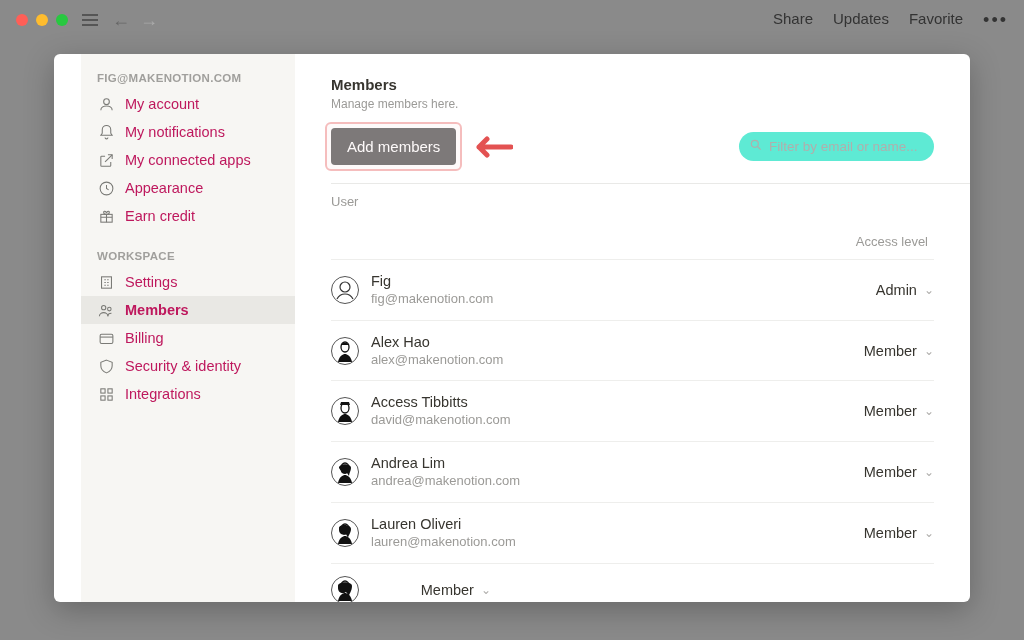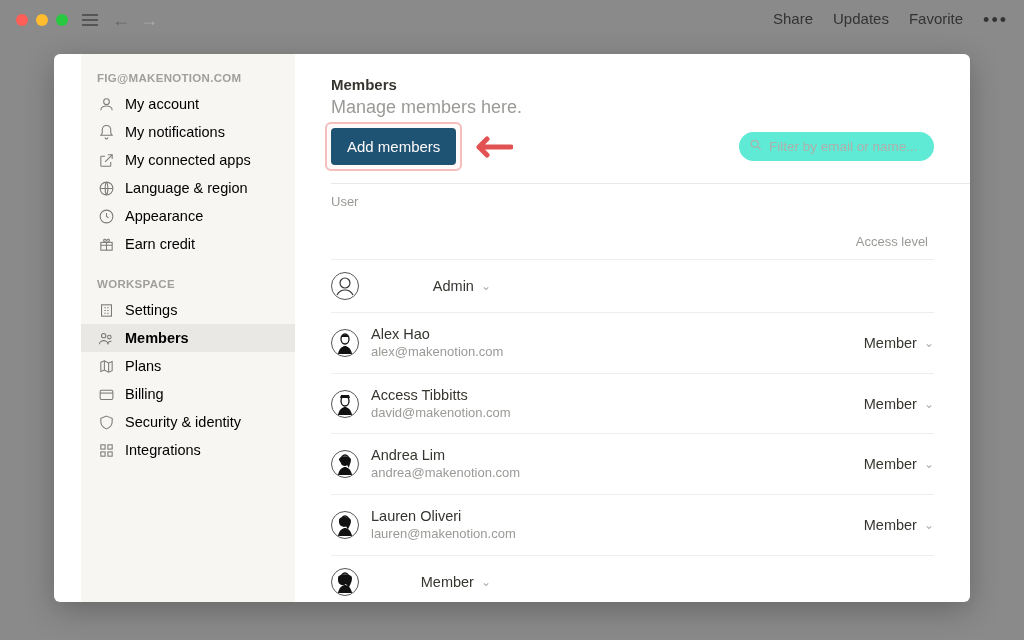--- a/index.html
+++ b/index.html
@@ -18,34 +18,34 @@
     .nav-arrow { font-size:18px; color:#666; cursor:pointer; }
     .nav-arrow.disabled { color:#aaa; }
     .topbar-right { display:flex; align-items:flex-start; gap:20px; color:#333; font-size:15px; }
     .topbar-right span { cursor:pointer; }
     .topbar-more { font-size:18px; letter-spacing:2px; }
     
     .modal { position:absolute; left:54px; top:54px; right:54px; bottom:38px; background:#fff; border-radius:6px; box-shadow:0 8px 30px rgba(0,0,0,0.25); display:flex; overflow:hidden;padding-left:27px; }
     
     .sidebar { width:214px; background:#f7f6f3; padding:14px 0; overflow-y:auto; flex-shrink:0; }
     .sidebar-section-title { padding: 4px 16px 6px; font-size:11.5px; font-weight:600; color:#a09f9c; letter-spacing:0.3px; }
-    .sidebar-item { display:flex; align-items:center; gap:10px; padding:5px 16px; font-size:14.5px; color:#000000; cursor:pointer; }
+    .sidebar-item { display:flex; align-items:center; gap:10px; padding:5px 16px; font-size:14.5px; color:#be185d; cursor:pointer; }
     .sidebar-item.active { background:#e9e8e4; font-weight:600; }
     .sidebar-icon { width:18px; height:18px; display:flex; align-items:center; justify-content:center; color:#7a7a76; flex-shrink:0; }
     .sidebar-icon svg { width:17px; height:17px; stroke:#7a7a76; fill:none; stroke-width:1.5; }
     .sidebar-spacer { height:16px; }
     
     .content { flex:1; padding:22px 36px 0 36px; display:flex; flex-direction:column; overflow:hidden; }
     .page-title { font-size:15px; font-weight:600; color:#37352f; margin-bottom:4px; }
-    .page-subtitle { font-size:18px; color:#9b9a97; margin-bottom:10px; }
+    .page-subtitle { font-size:12px; color:#9b9a97; margin-bottom:17px; }
     
     .action-row { display:flex; align-items:center; justify-content:space-between; margin-bottom:18px; position:relative; }
     .add-button-wrap { position:relative; }
     .add-button-highlight { position:absolute; left:-6px; top:-6px; right:-6px; bottom:-6px; border:2px solid #f5bdbd; border-radius:6px; background:rgba(245,189,189,0.08); pointer-events:none; }
-    .add-button { background:#0c4a6e; color:#fff; border:none; padding:10px 16px; font-size:15px; border-radius:4px; cursor:pointer; font-weight:400; }
+    .add-button { background:#737373; color:#fff; border:none; padding:10px 16px; font-size:15px; border-radius:4px; cursor:pointer; font-weight:400; }
     .arrow-annotation { position:absolute; left:140px; top:2px; pointer-events:none; }
     .arrow-annotation svg { width:42px; height:34px; }
     .filter-wrap { position:relative; width:195px; }
     .filter-input { width:100%; background:#5eead4; border:none; border-radius:16px; padding:7px 12px 7px 30px; font-size:13.5px; color:#666; outline:none; }
     .filter-input::placeholder { color:#b0afac; }
     .filter-icon { position:absolute; left:10px; top:50%; transform:translateY(-50%); color:#b0afac; }
     .filter-icon svg { width:14px; height:14px; stroke:#b0afac; fill:none; stroke-width:2; }
     
     .divider { height:1px; background:#e9e9e7; margin:0 -36px 0 0; }
     
@@ -120,31 +120,20 @@
             <path d="M20 4L10 14"></path>
             <path d="M18 14v5a1 1 0 01-1 1H5a1 1 0 01-1-1V7a1 1 0 011-1h5"></path>
           </svg>
         </span>
       <span>My connected apps</span>
     </div>
     <div class="sidebar-item">
       <span class="sidebar-icon">
           <svg viewBox="0 0 24 24">
             <circle cx="12" cy="12" r="9"></circle>
-            <path d="M3 12h18"></path>
-            <path d="M12 3c2.5 3 2.5 15 0 18"></path>
-            <path d="M12 3c-2.5 3-2.5 15 0 18"></path>
-          </svg>
-        </span>
-      <span>Language &amp; region</span>
-    </div>
-    <div class="sidebar-item">
-      <span class="sidebar-icon">
-          <svg viewBox="0 0 24 24">
-            <circle cx="12" cy="12" r="9"></circle>
             <path d="M12 7v5l3 2"></path>
           </svg>
         </span>
       <span>Appearance</span>
     </div>
     <div class="sidebar-item">
       <span class="sidebar-icon">
           <svg viewBox="0 0 24 24">
             <rect x="4" y="9" width="16" height="11"></rect>
             <path d="M4 13h16"></path>
@@ -171,29 +160,20 @@
     <div class="sidebar-item active">
       <span class="sidebar-icon">
           <svg viewBox="0 0 24 24">
             <circle cx="8" cy="8" r="3"></circle>
             <circle cx="16" cy="10" r="2.5"></circle>
             <path d="M2 20c0-3 3-5 6-5s6 2 6 5"></path>
             <path d="M14 20c0-2.5 2-4 5-4"></path>
           </svg>
         </span>
       <span>Members</span>
-    </div>
-    <div class="sidebar-item">
-      <span class="sidebar-icon">
-          <svg viewBox="0 0 24 24">
-            <path d="M4 6l5-2 6 3 5-2v13l-5 2-6-3-5 2V6z"></path>
-            <path d="M9 4v13M15 7v13"></path>
-          </svg>
-        </span>
-      <span>Plans</span>
     </div>
     <div class="sidebar-item">
       <span class="sidebar-icon">
           <svg viewBox="0 0 24 24">
             <rect x="3" y="6" width="18" height="13" rx="2"></rect>
             <path d="M3 10h18"></path>
           </svg>
         </span>
       <span>Billing</span>
     </div>
@@ -248,20 +228,24 @@
     </div>
 
     <div class="member-list">
       <div class="member-row">
         <div class="member-avatar">
             <svg viewBox="0 0 26 26">
               <circle cx="13" cy="10" r="5" fill="none" stroke="#333" stroke-width="1.2"></circle>
               <path d="M5 22c2-4 6-5 8-5s6 1 8 5" fill="none" stroke="#333" stroke-width="1.2"></path>
             </svg>
           </div>
+        <div class="member-info">
+          <div class="member-name">Fig</div>
+          <div class="member-email">fig@makenotion.com</div>
+        </div>
         <div class="member-access">
             <span>Admin</span>
             <span class="chevron-down">⌄</span>
           </div>
       </div>
       <div class="member-row">
         <div class="member-avatar">
             <svg viewBox="0 0 26 26">
               <ellipse cx="13" cy="9" rx="4" ry="5" fill="#fff" stroke="#111" stroke-width="1.3"></ellipse>
               <path d="M9 7c1-3 7-3 8 0" fill="#111"></path>

